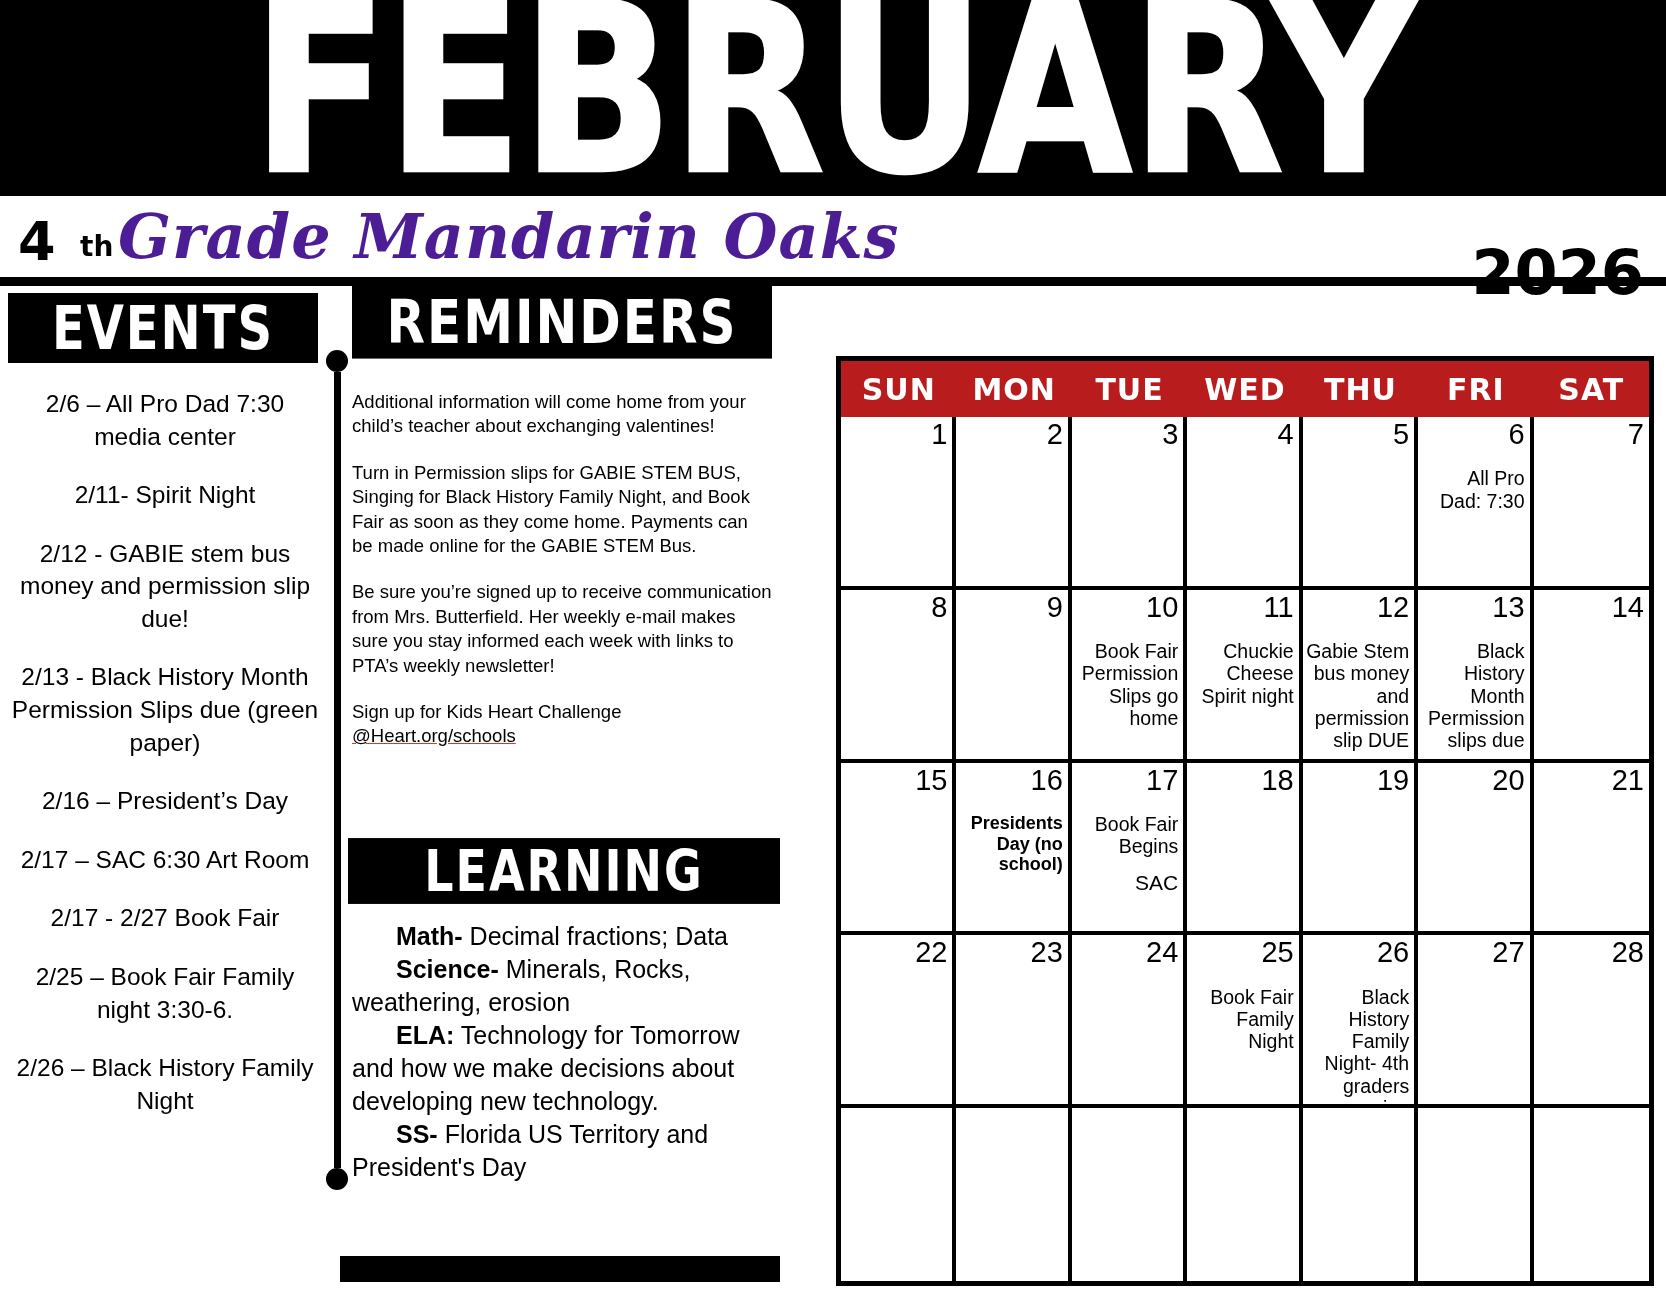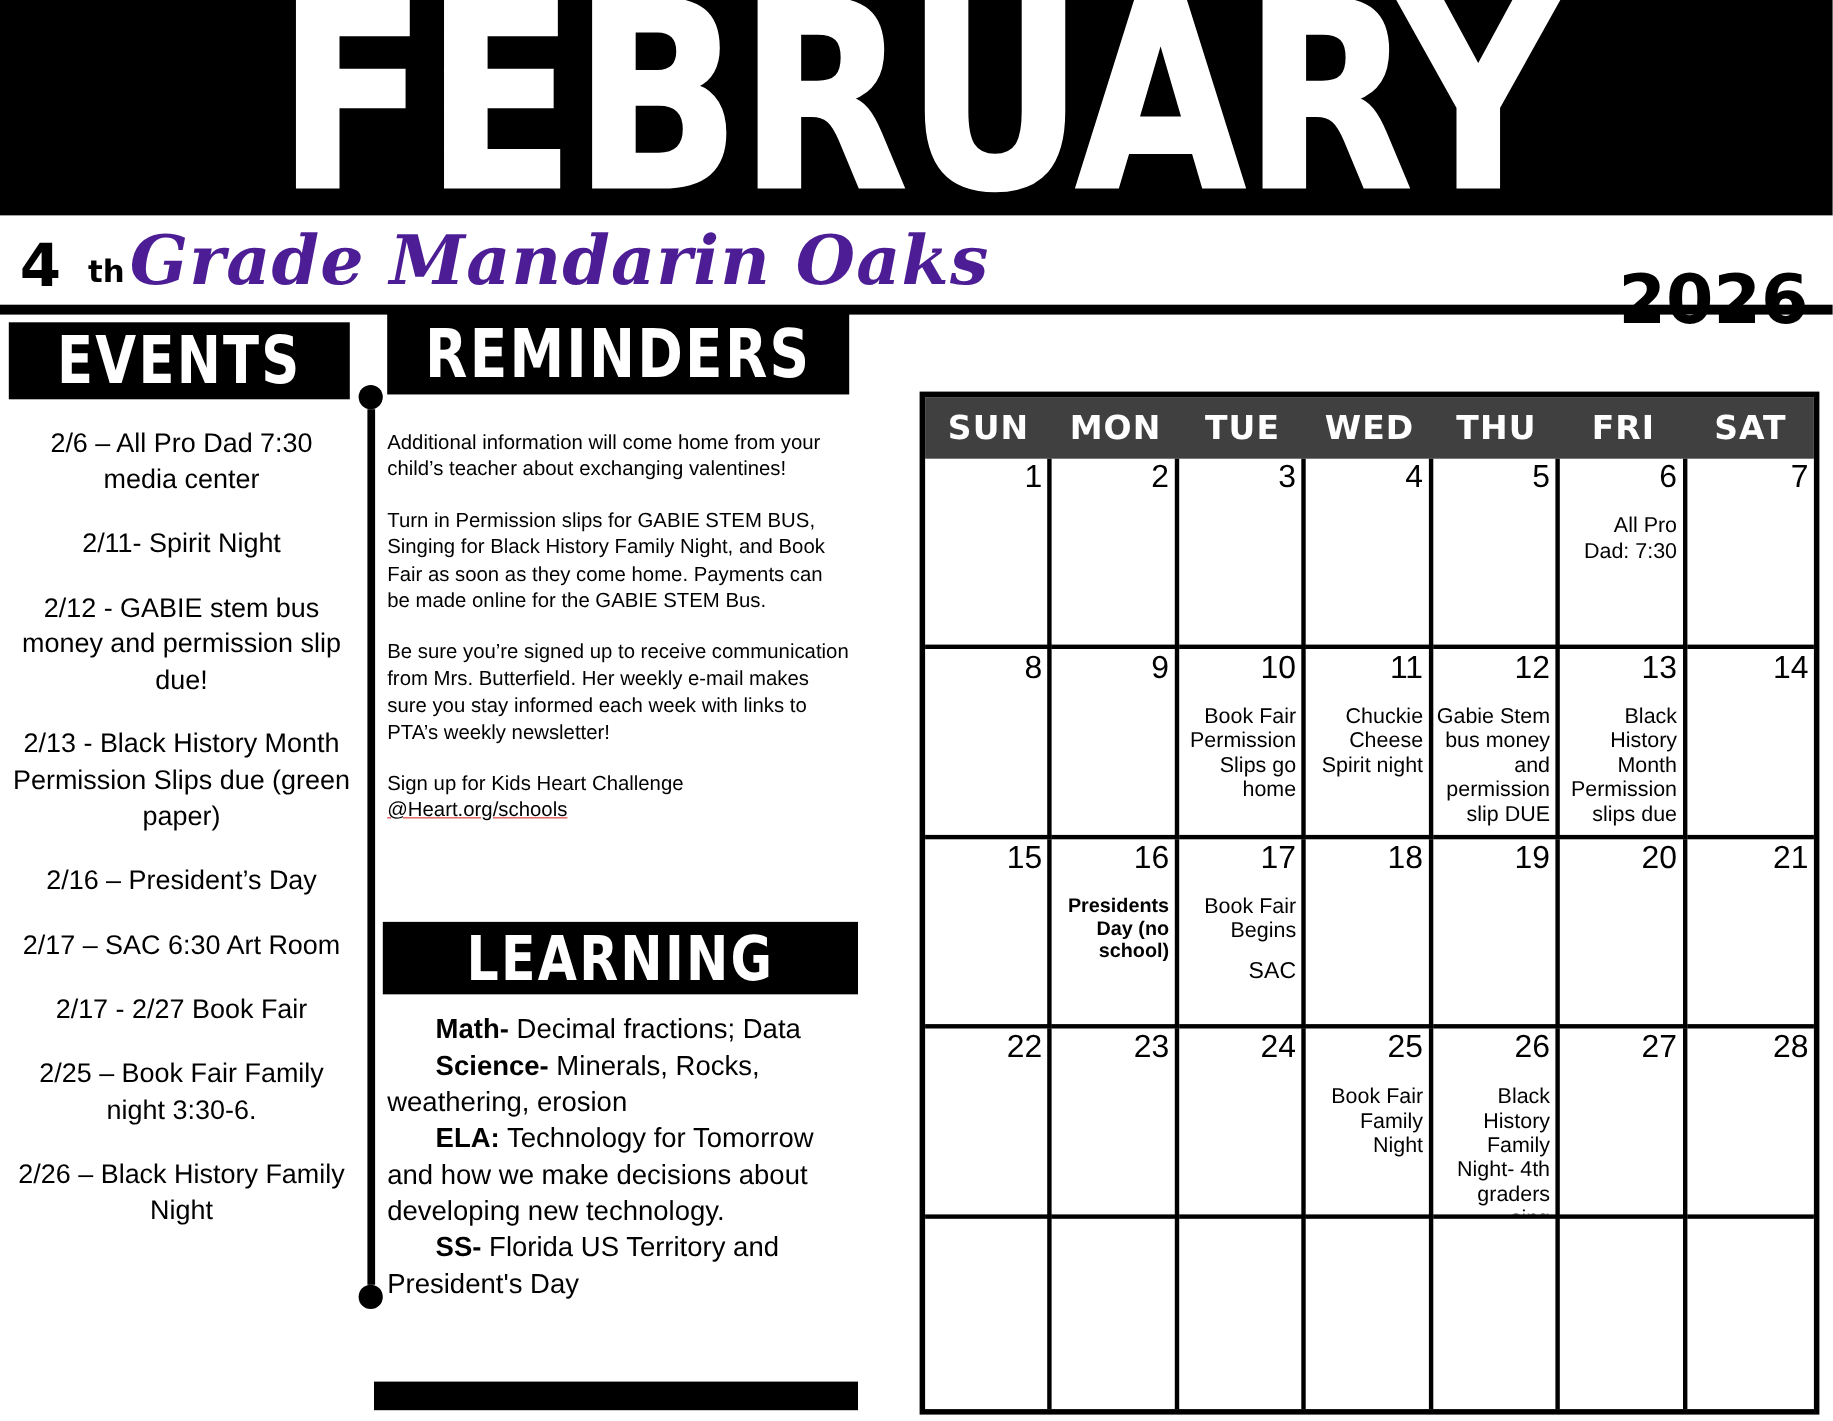--- a/index.html
+++ b/index.html
@@ -183,21 +183,21 @@
   
   .calendar {
     position: absolute;
     left: 836px; top: 356px;
     width: 818px; height: 930px;
     border: 5px solid #000;
   }
   .cal-headrow {
     display: grid;
     grid-template-columns: repeat(7, 1fr);
-    background: #404040;
+    background: #b91c1c;
     height: 56px;
   }
   .cal-headrow .dow {
     color: #fff;
     font-family: "DejaVu Sans", sans-serif;
     font-weight: bold;
     font-size: 30px;
     display: flex;
     align-items: center;
     justify-content: center;

